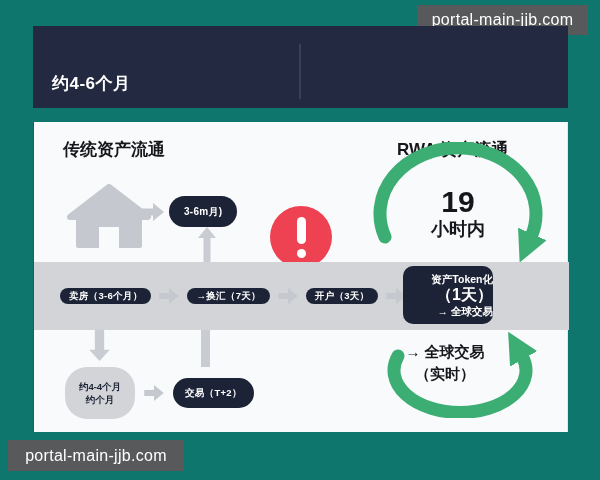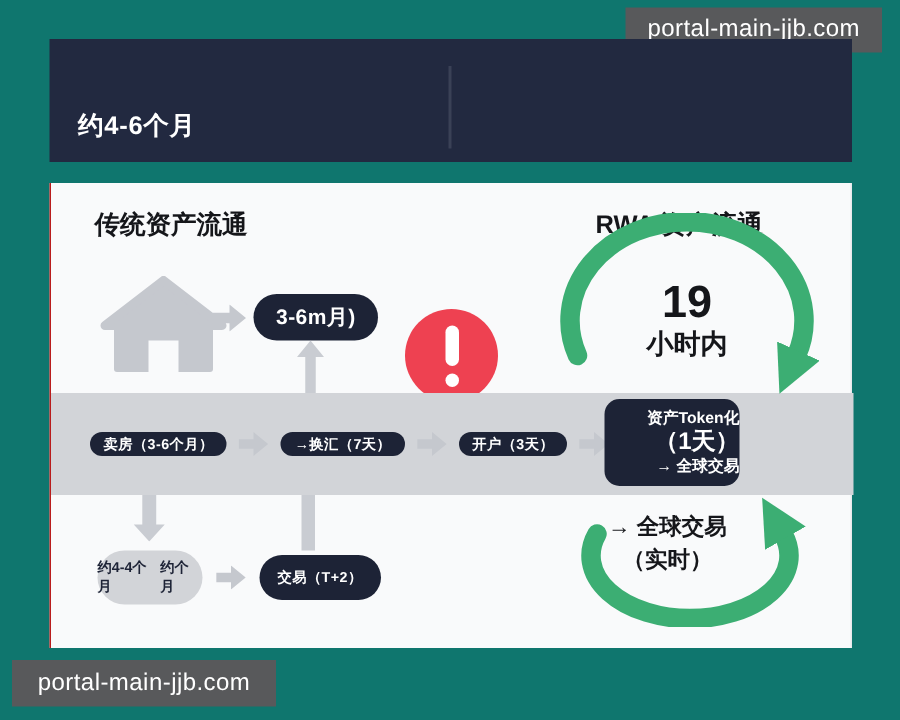--- a/index.html
+++ b/index.html
@@ -27,21 +27,21 @@
   .content>*{position:absolute;}
 
   .section-title{font-size:17px;font-weight:bold;color:var(--ink);white-space:nowrap;}
   .t-left{left:29px;top:16px;}
   .t-right{left:363px;top:16px;}
 
   .band{left:0;top:140px;width:535px;height:68px;background:var(--band-gray);}
 
   .pill{background:var(--pill-navy);color:#fff;font-weight:bold;display:flex;align-items:center;
     justify-content:center;white-space:nowrap;letter-spacing:.3px;}
-  .pill-36m{left:135px;top:74px;height:31px;border-radius:16px;padding:0 15px;font-size:14px;}
+  .pill-36m{left:135px;top:74px;height:31px;border-radius:16px;padding:0 15px;font-size:10px;}
 
   .band-flow{left:26px;top:140px;height:68px;display:flex;align-items:center;gap:8px;}
   .band-flow .pill{position:static;height:16px;border-radius:12px;padding:0 9px;font-size:9.5px;}
 
   .token-box{left:369px;top:144px;width:90px;height:58px;background:var(--pill-navy);border-radius:10px;
     color:#fff;font-weight:bold;display:flex;flex-direction:column;align-items:flex-end;justify-content:center;}
   .token-l1{font-size:10.5px;line-height:13px;}
   .token-l2{font-size:16px;line-height:18px;}
   .token-l3{font-size:10.5px;line-height:14px;}
 
@@ -62,22 +62,22 @@
   .arc-top{left:336px;top:20px;}
   .arc-bottom{left:342px;top:196px;}
 
   .label-top{left:361px;top:64px;width:126px;text-align:center;color:var(--ink);}
   .label-top .big{font-size:30px;line-height:32px;font-weight:bold;}
   .label-top .unit{font-size:18px;line-height:23px;font-weight:bold;}
   .label-bottom{left:346px;top:219px;width:130px;text-align:center;color:var(--ink);
     font-size:15px;line-height:22px;font-weight:bold;}
 
   .bottom-flow{left:31px;top:245px;display:flex;align-items:center;gap:9px;}
-  .wait-box{width:70px;height:36px;background:var(--band-gray);border-radius:22px;color:var(--pill-navy);
-    font-size:9.5px;font-weight:bold;line-height:13px;display:flex;flex-direction:row;align-items:center;justify-content:center;}
+  .wait-box{width:70px;height:52px;background:var(--band-gray);border-radius:22px;color:var(--pill-navy);
+    font-size:9.5px;font-weight:bold;line-height:13px;display:flex;flex-direction:column;align-items:center;justify-content:center;}
   .pill-trade{position:static;height:30px;border-radius:15px;padding:0 12px;font-size:9.5px;}
 </style>
 </head>
 <body>
 
 <div class="page">
 
   <div class="watermark wm-top">portal-main-jjb.com</div>
 
   <div class="header">

